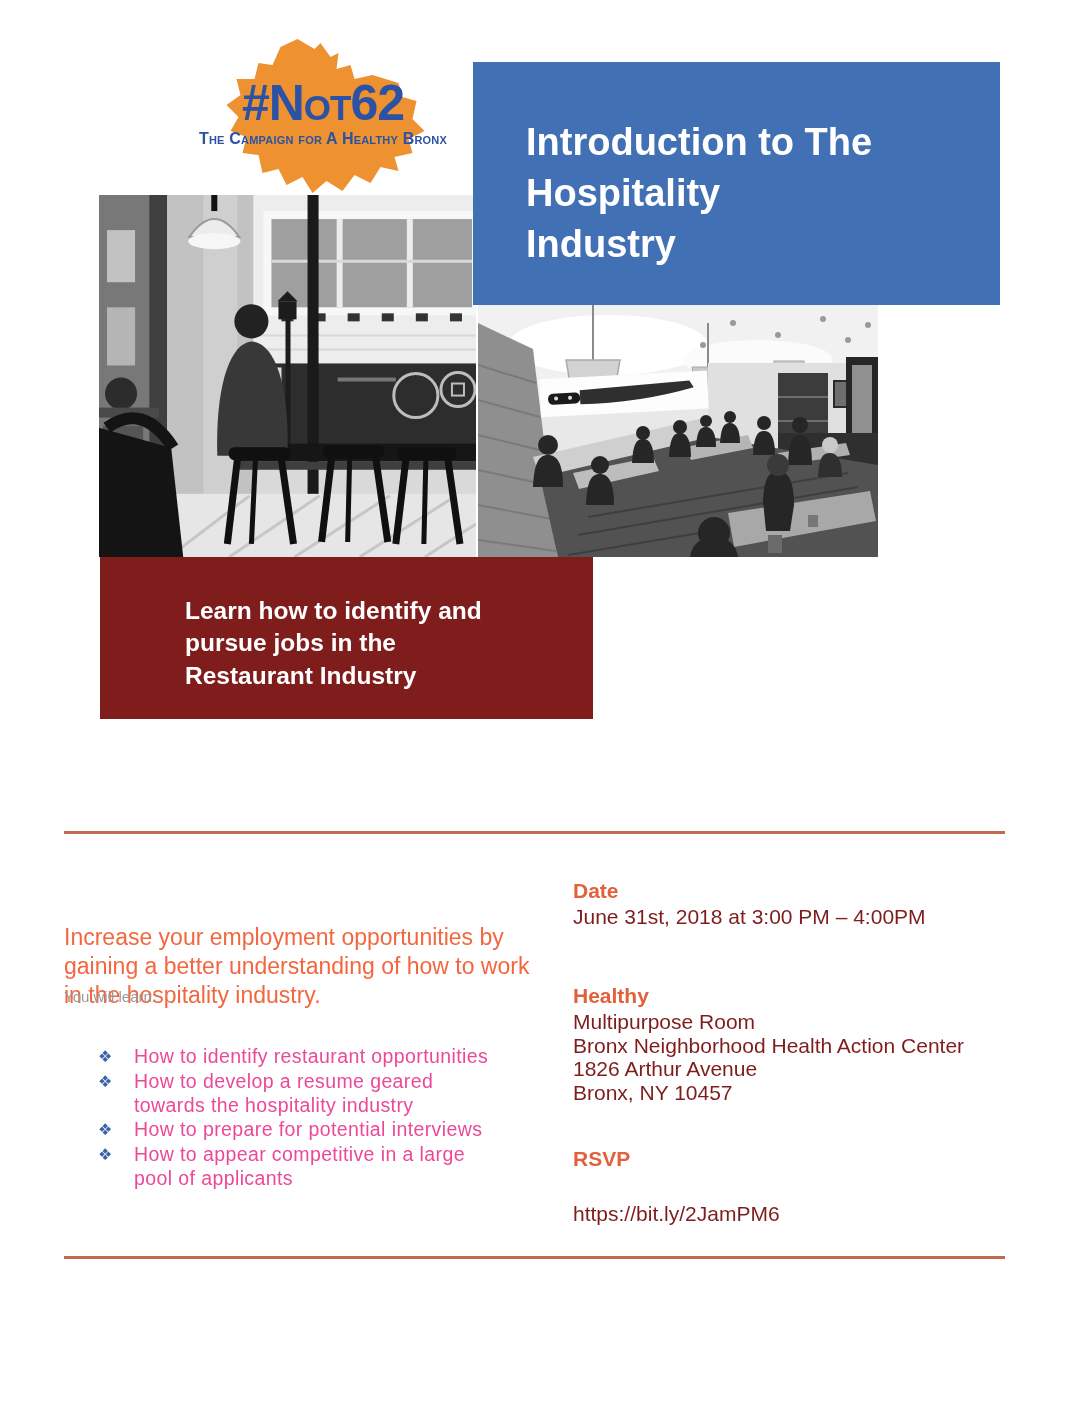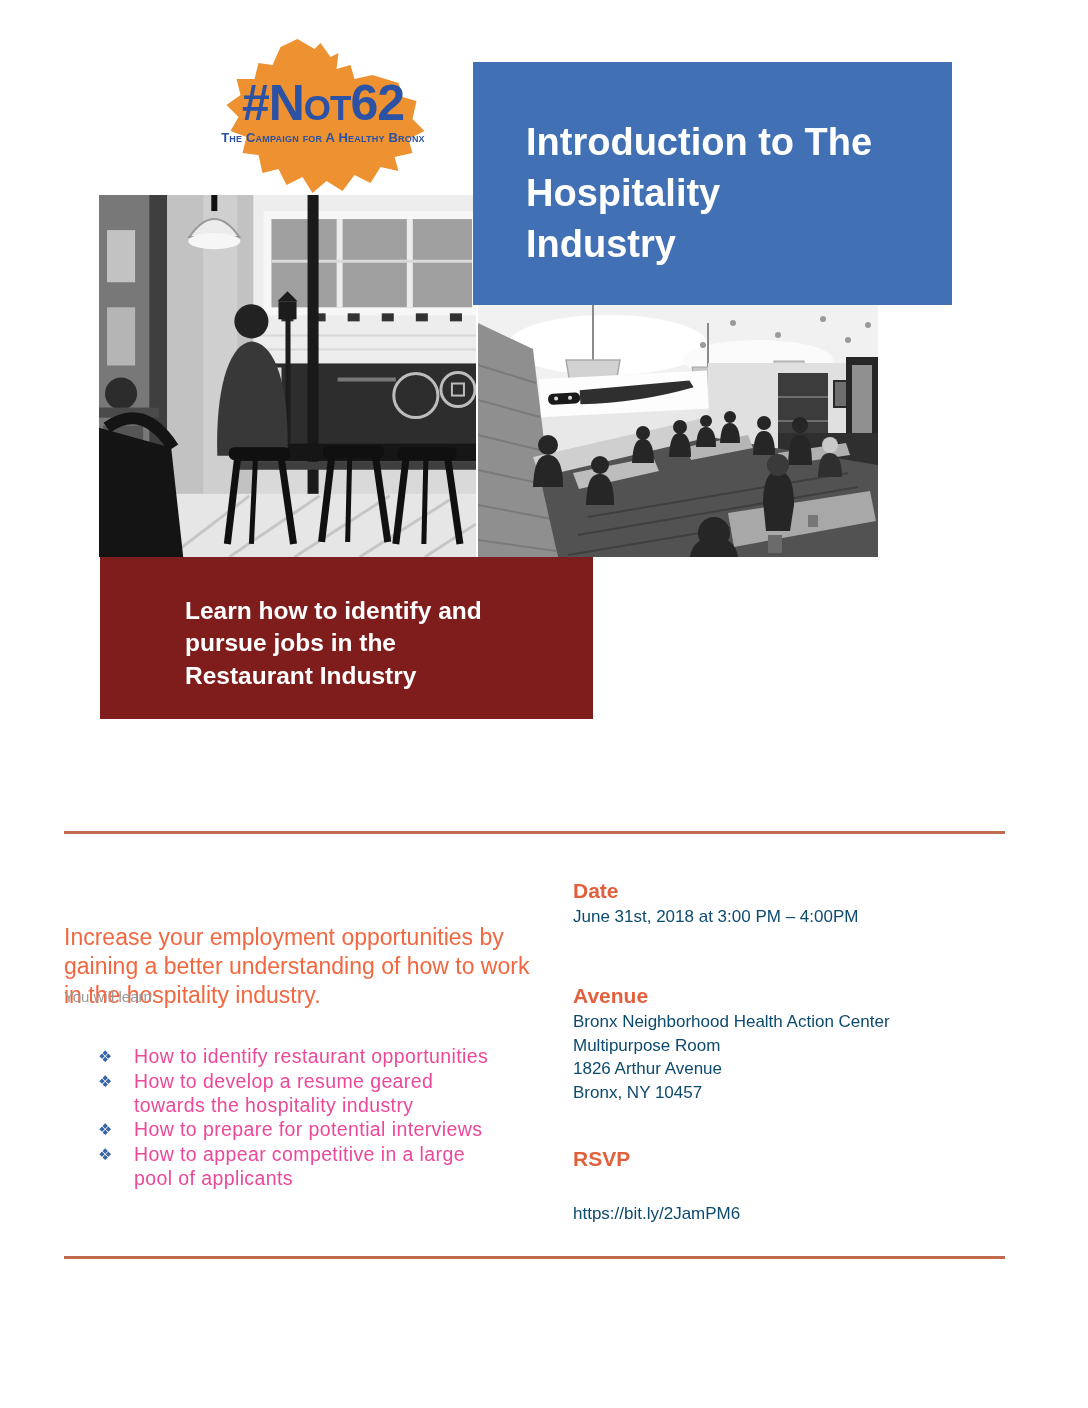--- a/index.html
+++ b/index.html
@@ -14,26 +14,26 @@
   
   .logo-wrap{left:178px;top:30px;width:290px;height:170px;}
   .logo-map{position:absolute;left:22px;top:5px;width:235px;height:160px;}
   .logo-name{
     position:absolute;left:0;top:48px;width:290px;text-align:center;
     font-size:50px;font-weight:bold;font-variant:small-caps;
     color:#2B52A4;letter-spacing:-1px;line-height:1;
   }
   .logo-tagline{
     position:absolute;left:0;top:100px;width:290px;text-align:center;
-    font-size:13px;font-weight:bold;font-variant:small-caps;
+    font-size:16px;font-weight:bold;font-variant:small-caps;
     color:#2B52A4;white-space:nowrap;letter-spacing:.2px;
   }
 
   
-  .hero-box{left:473px;top:62px;width:479px;height:243px;background:#4170B4;z-index:3;}
+  .hero-box{left:473px;top:62px;width:479px;height:243px;background:#4170B4;z-index:3;padding-left:48px;}
   .hero-title{
     position:absolute;left:53px;top:55px;width:350px;
     color:#ffffff;font-size:38px;font-weight:bold;line-height:1.34;
   }
 
   
   .photo-left{left:99px;top:195px;width:377px;height:362px;z-index:1;}
   .photo-right{left:478px;top:305px;width:400px;height:252px;z-index:1;}
   .photo-left svg,.photo-right svg{display:block;width:100%;height:100%;}
 
@@ -59,21 +59,21 @@
   .bullet-item{display:flex;align-items:flex-start;margin:0;}
   .bullet-icon{
     flex:0 0 36px;color:#3A64A8;font-size:16px;line-height:24px;padding-top:1px;
   }
   .bullet-text{
     width:365px;color:#ec4899;font-size:19.5px;line-height:24px;letter-spacing:.4px;
   }
 
   
   .detail-label{color:#E2603C;font-size:21px;font-weight:bold;}
-  .detail-value{color:#0c4a6e;font-size:17px;line-height:23.5px;}
+  .detail-value{color:#7f1d1d;font-size:21px;line-height:23.5px;}
   .date-label{left:573px;top:879px;}
   .date-value{left:573px;top:905px;}
   .address-label{left:573px;top:984px;}
   .address-value{left:573px;top:1010px;}
   .rsvp-label{left:573px;top:1147px;}
   .rsvp-value{left:573px;top:1173px;text-decoration:none;margin-top:29px;}
 </style>
 </head>
 <body>
 
@@ -294,24 +294,24 @@
     </li>
     <li class="bullet-item">
       <span class="bullet-icon">❖</span>
       <span class="bullet-text">How to appear competitive in a large pool of applicants</span>
     </li>
   </ul>
 
   <div class="abs detail-label date-label">Date</div>
   <div class="abs detail-value date-value">June 31st, 2018 at 3:00 PM – 4:00PM</div>
 
-  <div class="abs detail-label address-label">Avenue</div>
+  <div class="abs detail-label address-label">Healthy</div>
   <div class="abs detail-value address-value">
+    <div>Multipurpose Room</div>
     <div>Bronx Neighborhood Health Action Center</div>
-    <div>Multipurpose Room</div>
     <div>1826 Arthur Avenue</div>
     <div>Bronx, NY 10457</div>
   </div>
 
   <div class="abs detail-label rsvp-label">RSVP</div>
   <a class="abs detail-value rsvp-value" href="#">https://bit.ly/2JamPM6</a>
 
 </div>
 
 </body></html>

